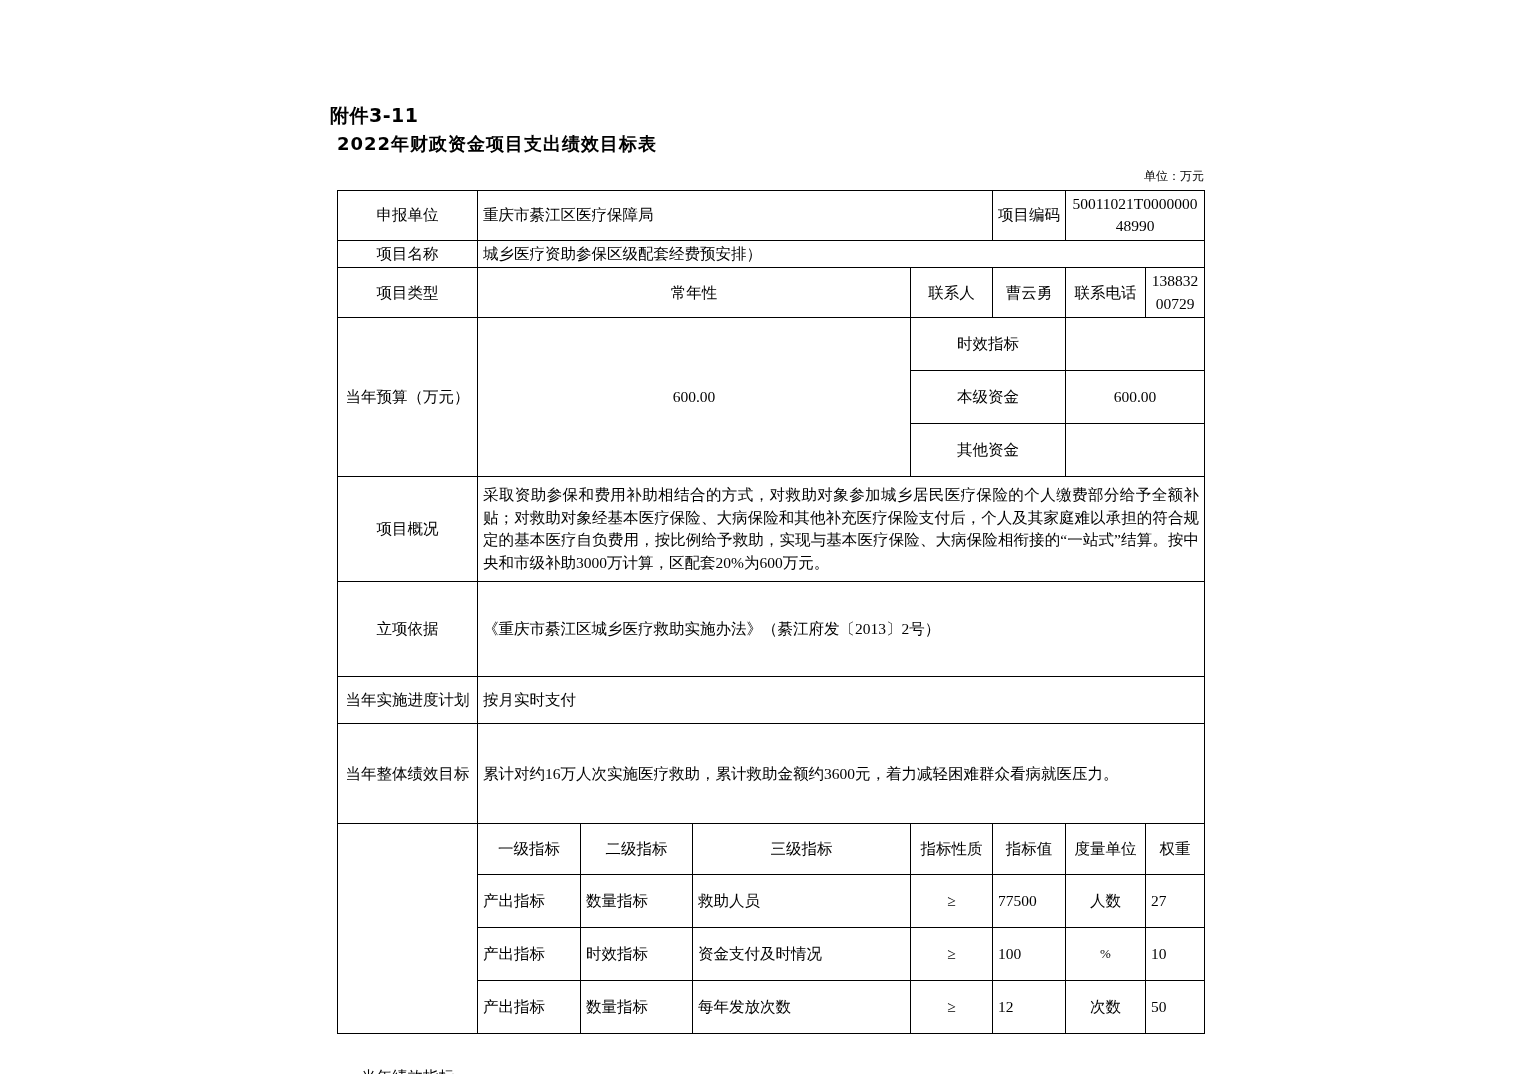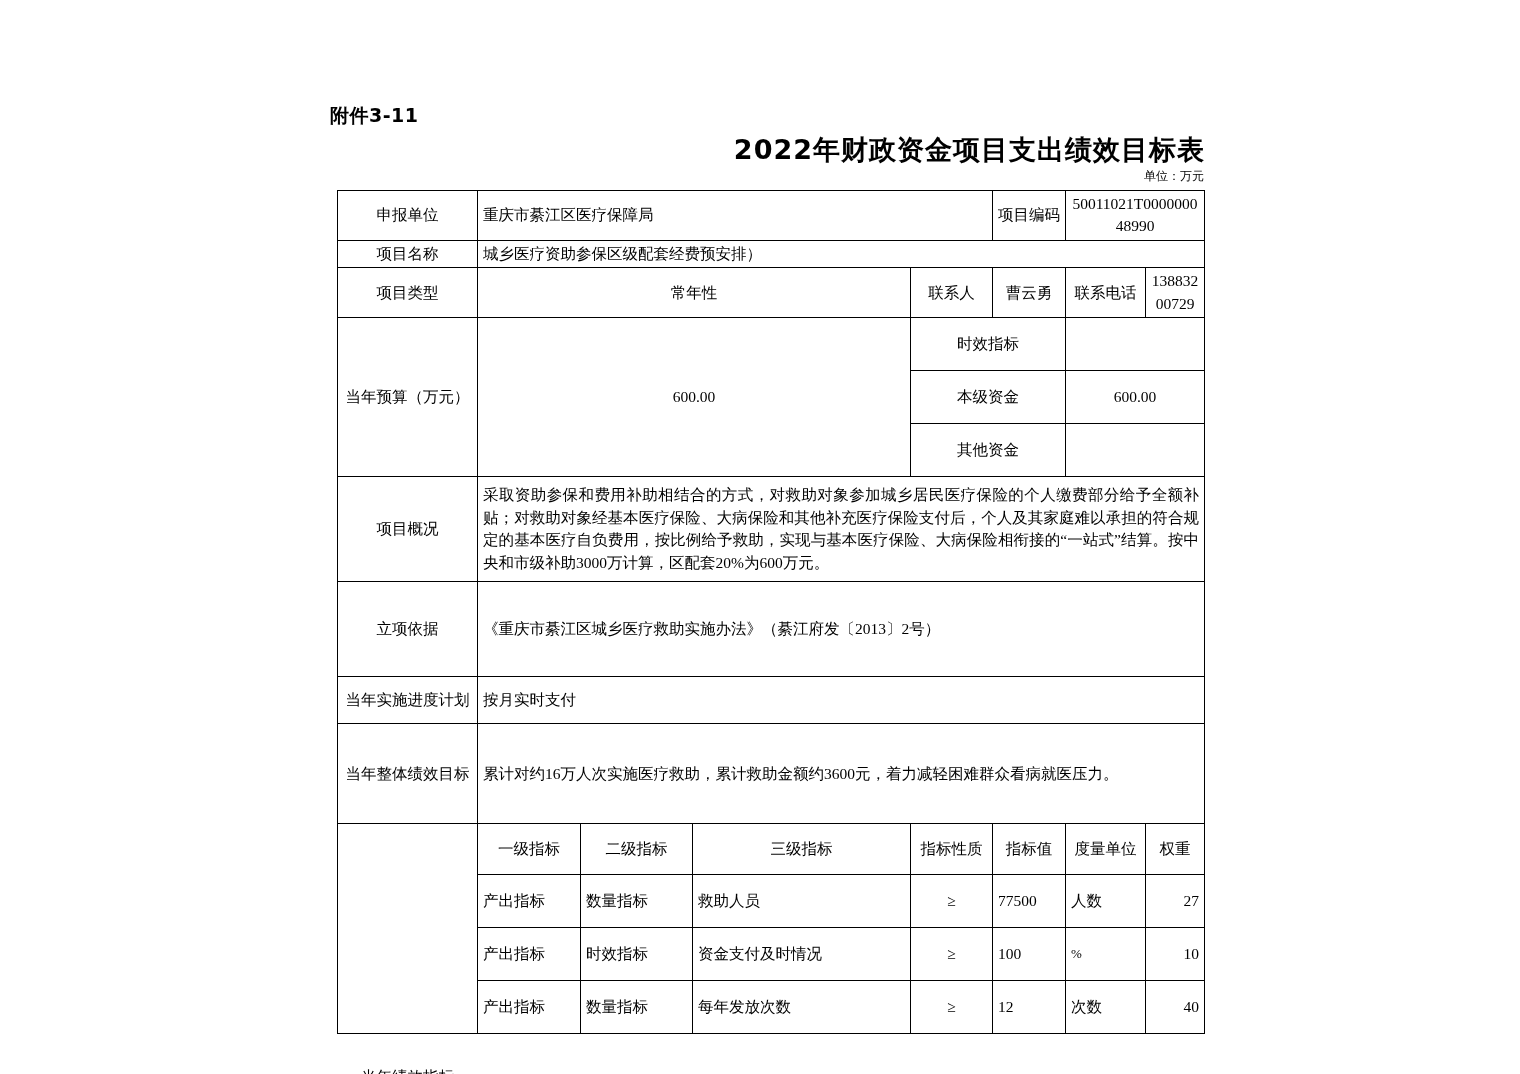--- a/index.html
+++ b/index.html
@@ -30,24 +30,24 @@
     font-weight: bold;
     font-size: 19px;
     letter-spacing: 0.5px;
     white-space: nowrap;
   }
   .doc-title {
     position: absolute;
     left: 325px;
     top: 132px;
     width: 868px;
-    text-align: right;
+    text-align: left;
     font-family: "DejaVu Sans", "Liberation Sans", sans-serif;
     font-weight: bold;
-    font-size: 27px;
+    font-size: 18px;
     letter-spacing: 1px;
     white-space: nowrap;
   }
   .unit-label {
     position: absolute;
     left: 325px;
     top: 168px;
     width: 867px;
     text-align: right;
     font-size: 12px;
@@ -80,27 +80,27 @@
     line-height: 1.55;
   }
   .v-top { vertical-align: top; padding-top: 5px; }
   .num-cell {
     text-align: left;
     vertical-align: bottom;
     padding-bottom: 0px;
     font-size: 17px;
   }
   .unit-cell {
-    text-align: left;
+    text-align: center;
     vertical-align: bottom;
     padding-bottom: 0px;
     font-size: 17px;
   }
   .weight-cell {
-    text-align: right;
+    text-align: left;
     vertical-align: top;
     padding-top: 3px;
     font-size: 15px;
   }
   .nature-cell {
     text-align: center;
     vertical-align: middle;
     font-size: 16px;
   }
   .idx-name-cell {
@@ -231,18 +231,18 @@
       <td class="weight-cell">10</td>
     </tr>
 
     <tr>
       <td class="idx-name-cell" style="height:48px">产出指标</td>
       <td class="idx-name-cell">数量指标</td>
       <td class="idx-name-cell">每年发放次数</td>
       <td class="nature-cell">≥</td>
       <td class="num-cell">12</td>
       <td class="unit-cell">次数</td>
-      <td class="weight-cell">40</td>
+      <td class="weight-cell">50</td>
     </tr>
   </tbody>
     </table>
 
 </div>
 
 </body></html>

